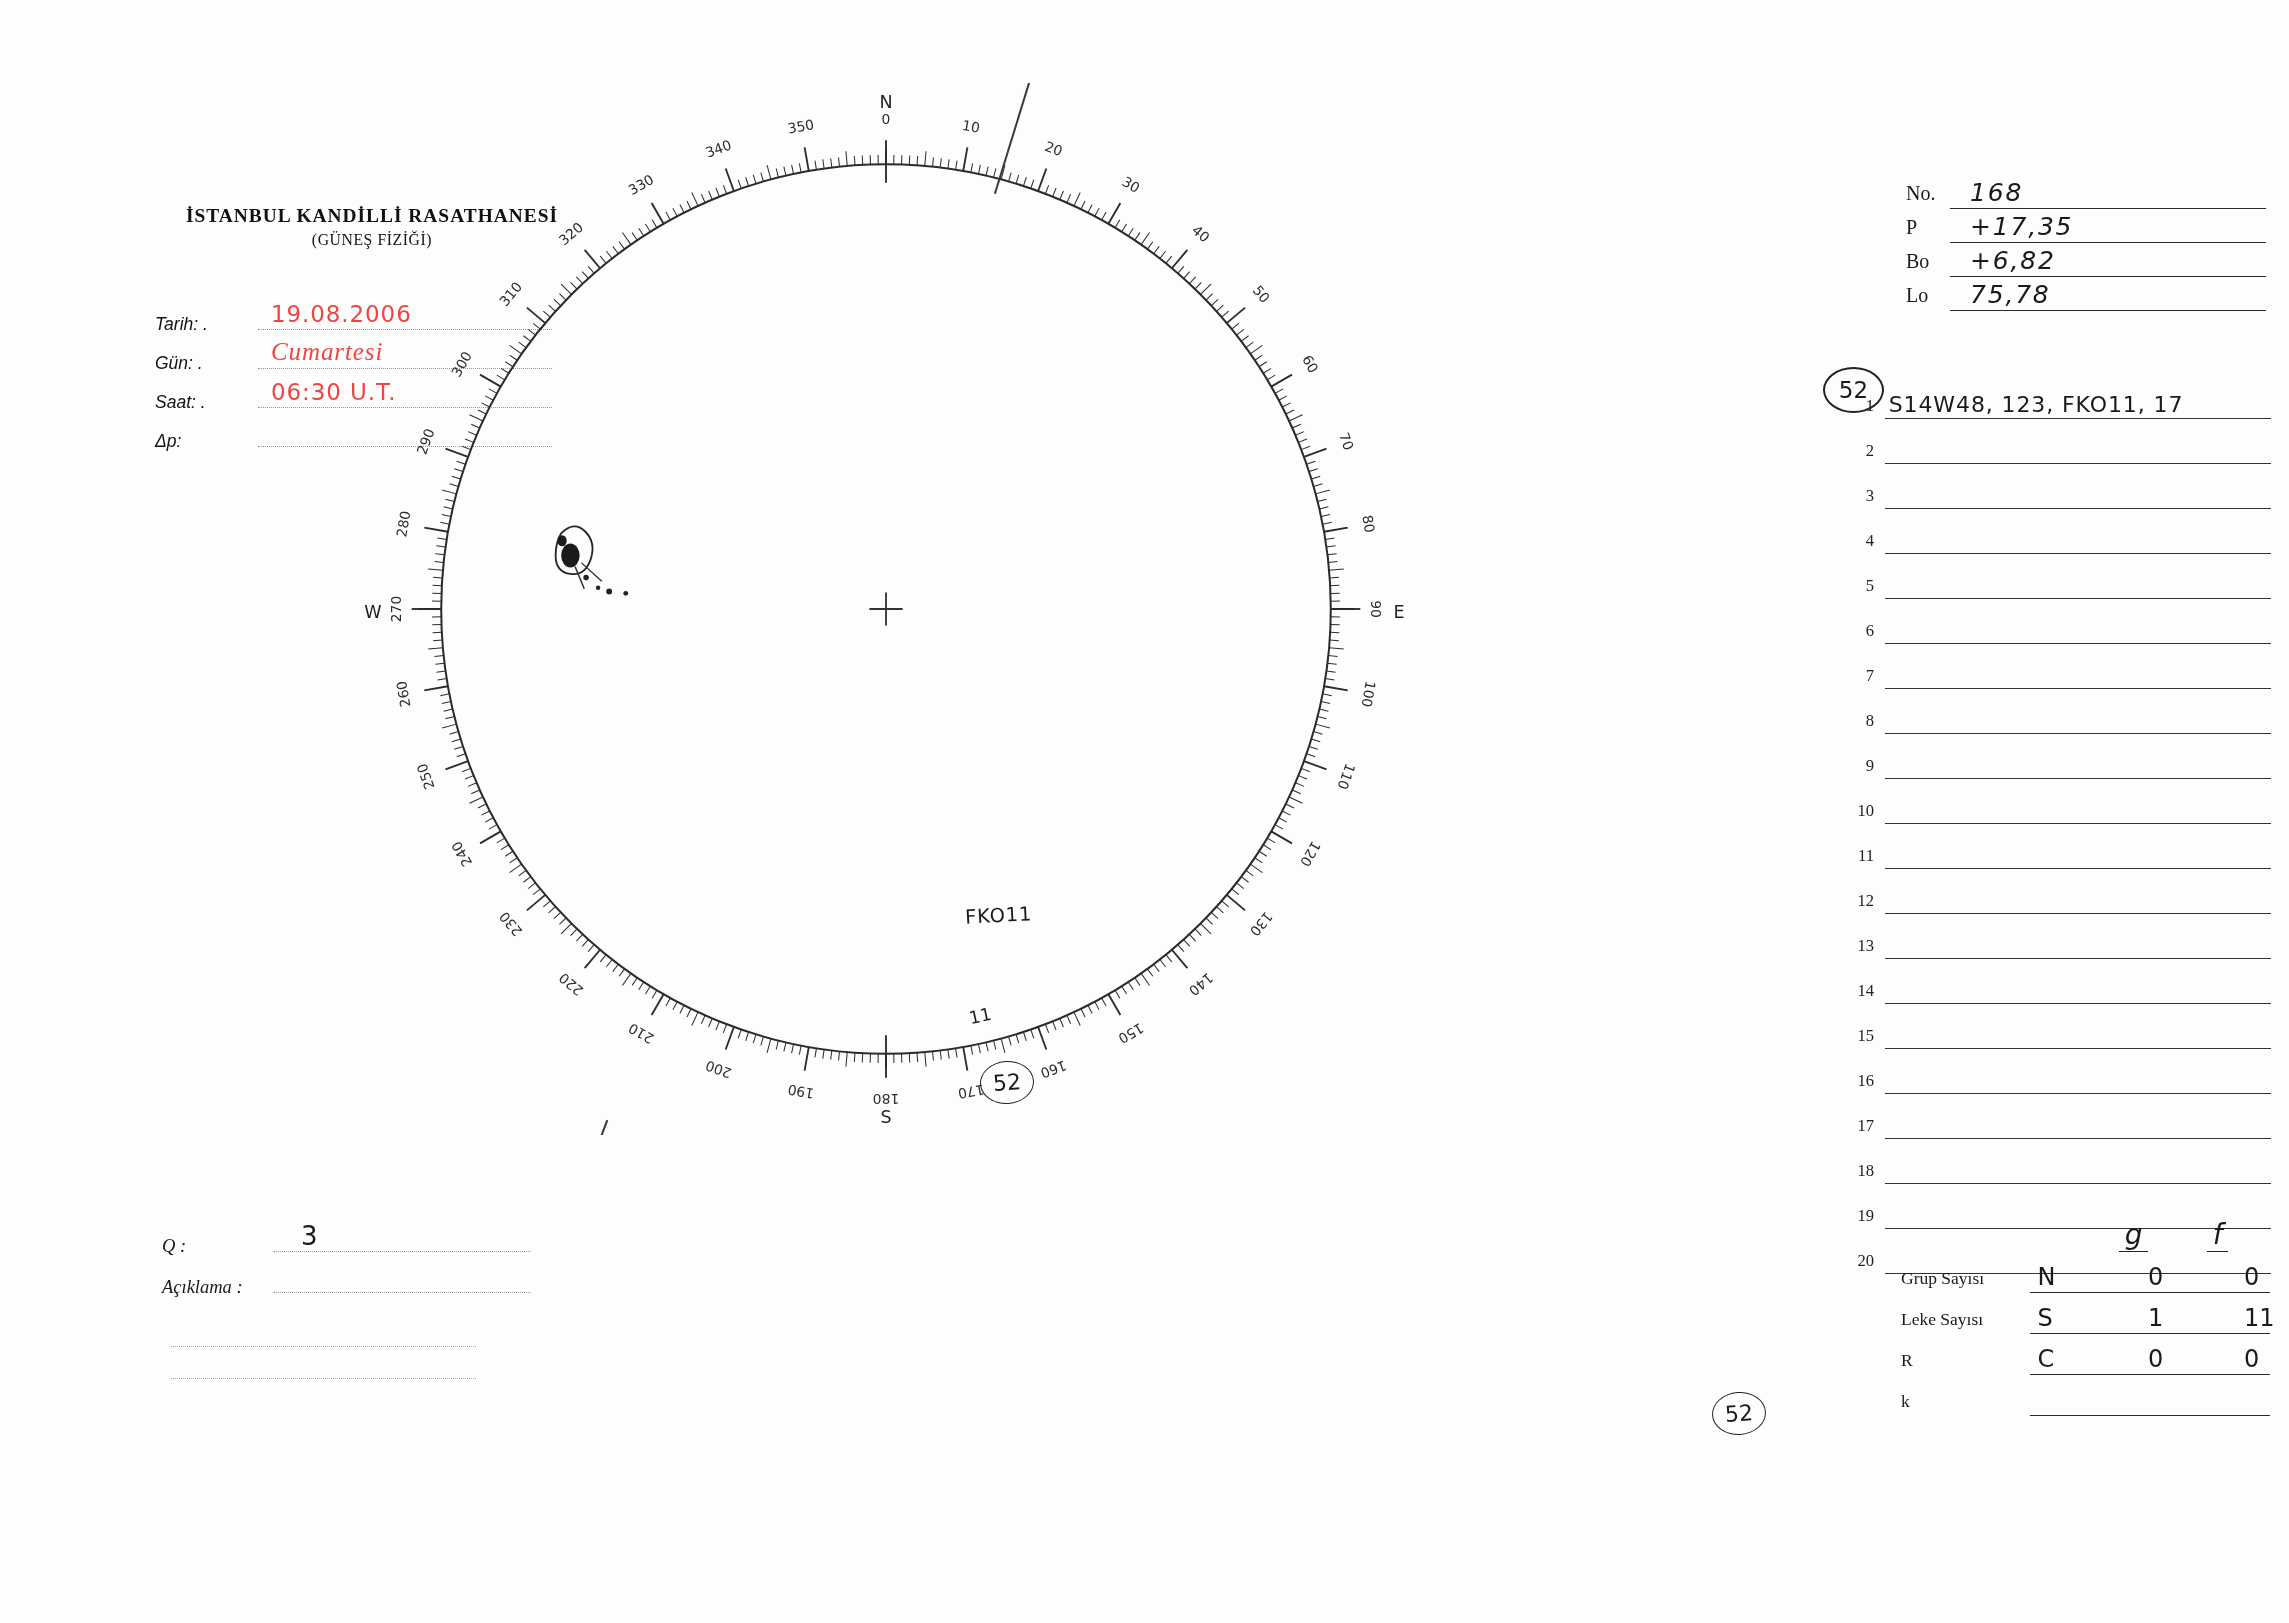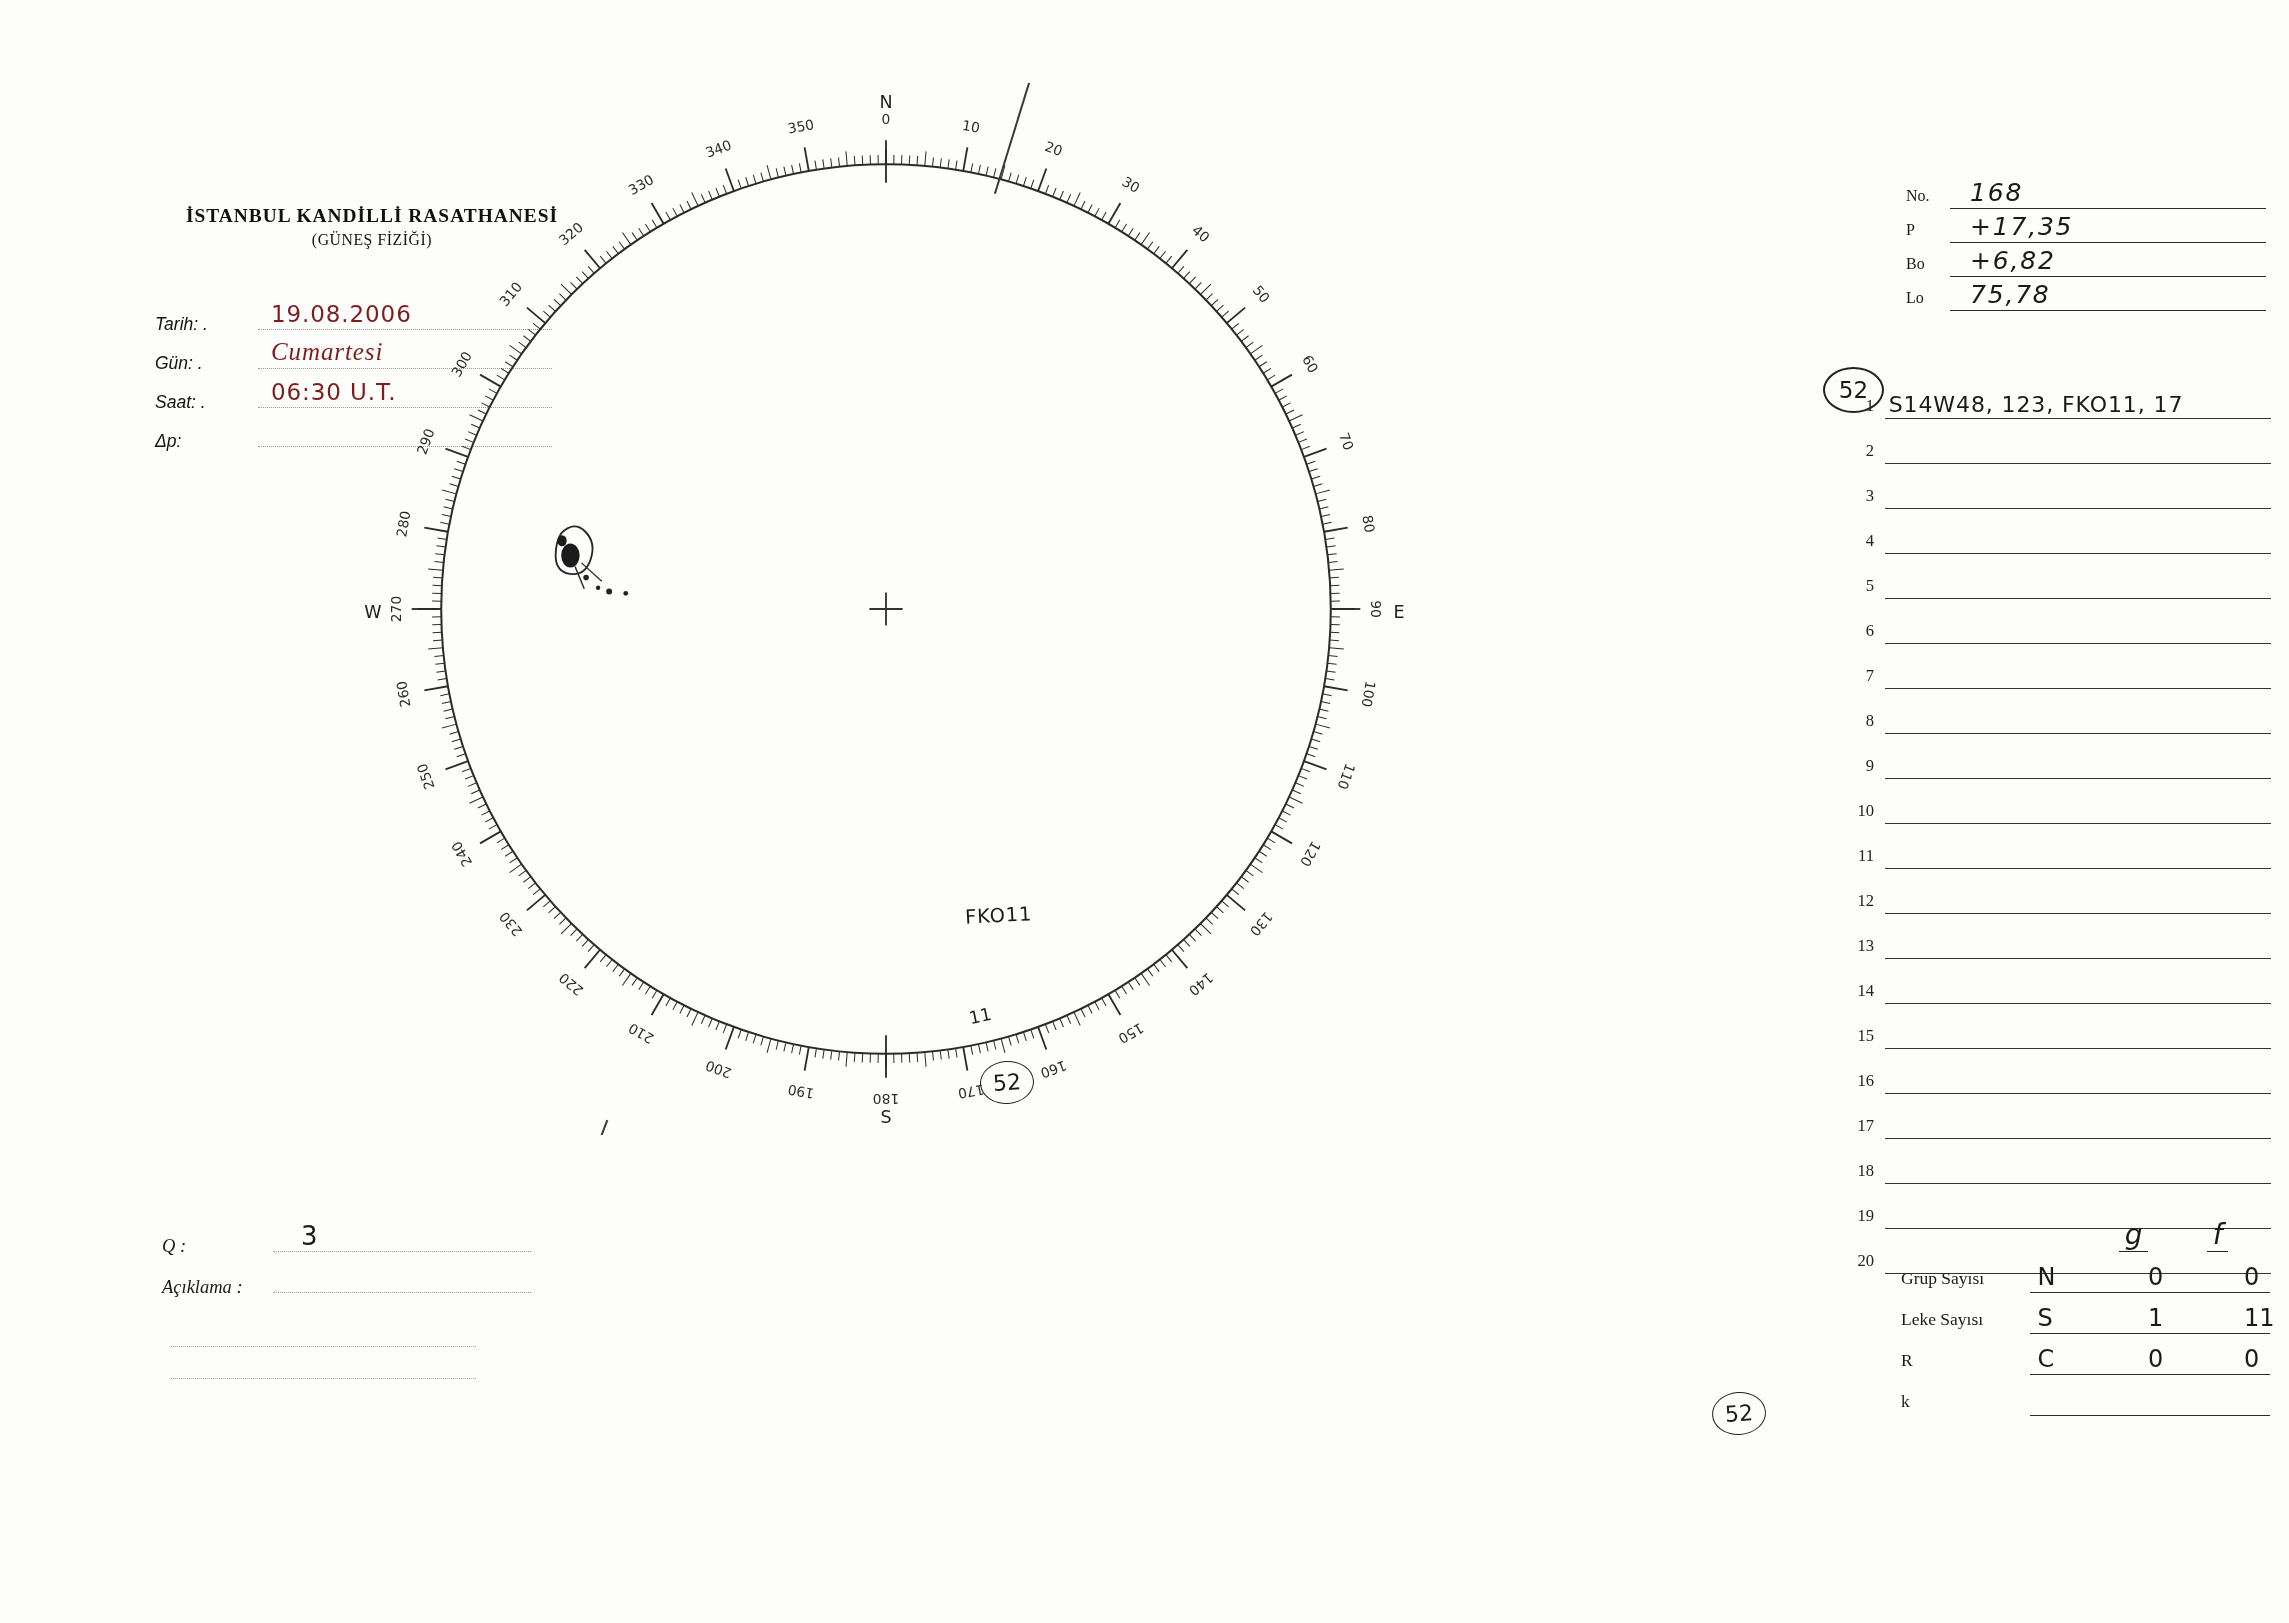--- a/index.html
+++ b/index.html
@@ -69,21 +69,21 @@
     border-bottom: 0.9px dotted #999;
     height: 24px;
   }
   .field-value {
     position: absolute;
     left: 13px;
     bottom: 1.8px;
     font-family: "DejaVu Sans", sans-serif;
     font-size: 23px;
     letter-spacing: 0.9px;
-    color: #7f1d1d;
+    color: #ef4444;
     white-space: nowrap;
   }
   .cursive {
     font-family: "Liberation Serif", serif;
     font-style: italic;
     font-size: 25px;
   }
 
   
   .qblock {
@@ -183,21 +183,21 @@
     top: 175px;
     width: 360px;
   }
   .hdr-row {
     display: flex;
     align-items: flex-end;
     height: 34px;
   }
   .hdr-key {
     font-family: "Liberation Serif", serif;
-    font-size: 16px;
+    font-size: 20px;
     width: 44px;
     padding-bottom: 3.7px;
   }
   .hdr-val-wrap {
     flex: 1;
     border-bottom: 1.3px solid #2a2a2a;
     position: relative;
     height: 30px;
   }
   .hdr-val {

